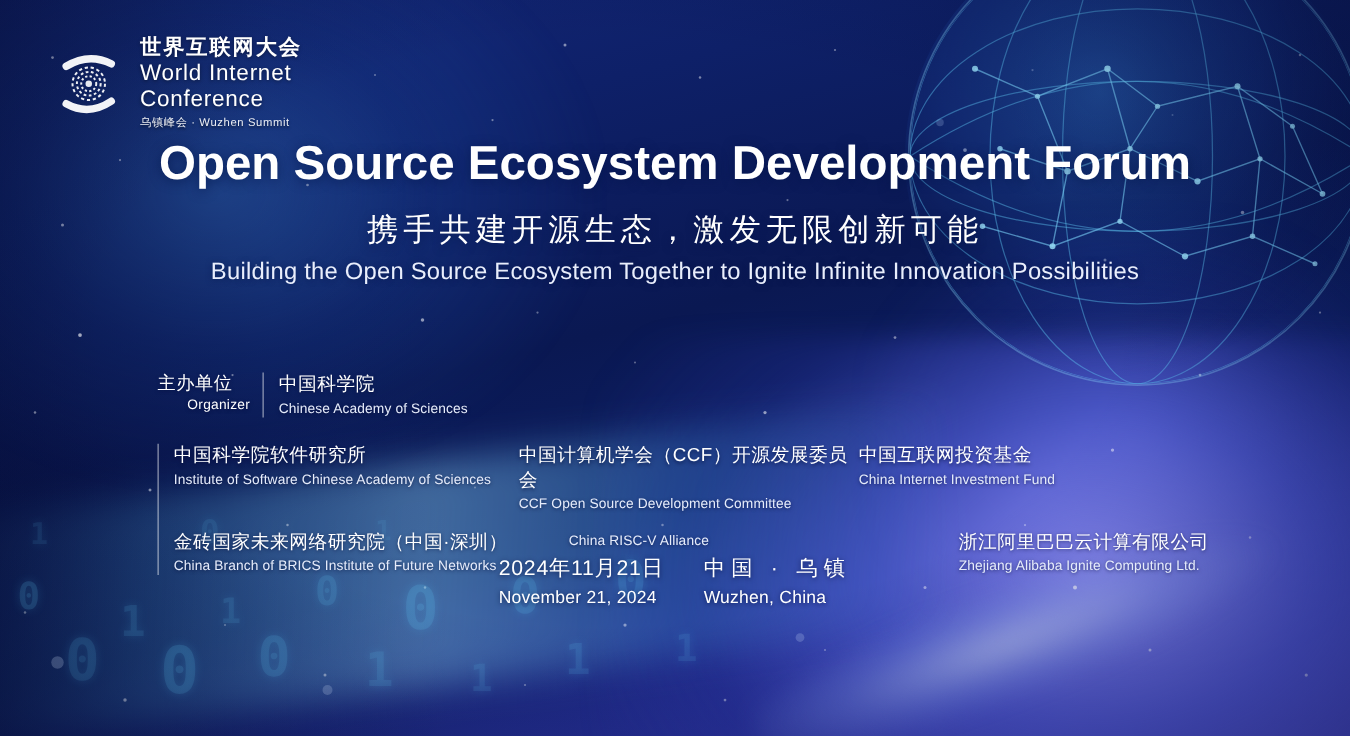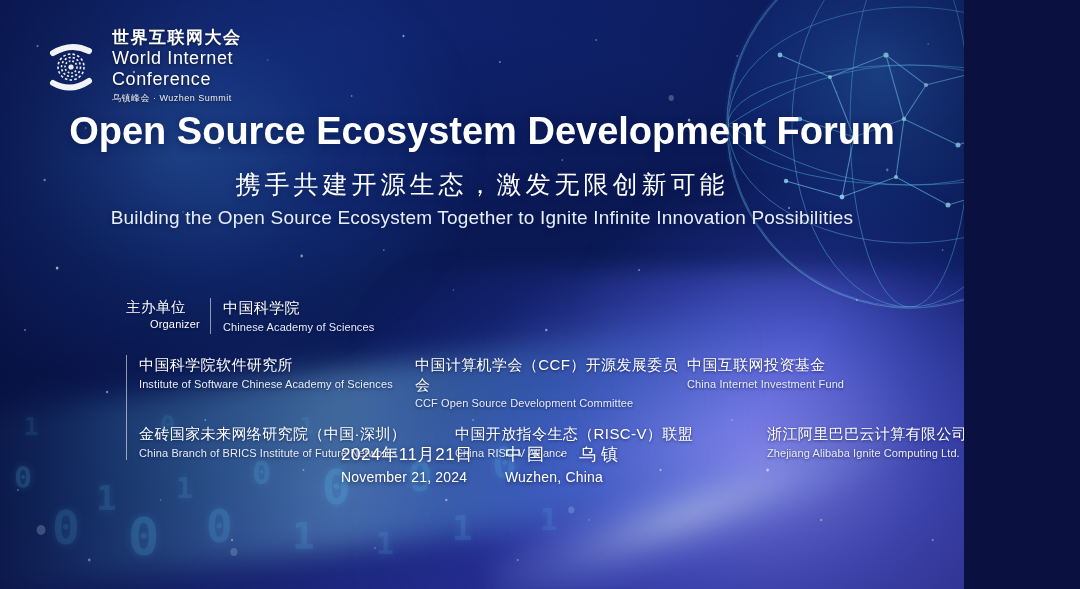--- a/index.html
+++ b/index.html
@@ -2,21 +2,21 @@
 <html lang="zh"><head>
 <meta charset="utf-8">
 <title>Open Source Ecosystem Development Forum</title>
 <style>
   * { margin:0; padding:0; box-sizing:border-box; }
   html,body { width:1080px; height:589px; overflow:hidden; background:#0a1040; }
   body { font-family:"Liberation Sans","DejaVu Sans",sans-serif; }
 
   .poster {
     position:relative;
-    width:964px; height:589px;
+    width:1080px; height:589px;
     overflow:hidden;
     background:
       radial-gradient(ellipse 520px 430px at 74% 14%, rgba(40,110,190,0.55) 0%, rgba(20,55,130,0.30) 45%, rgba(10,25,80,0) 72%),
       radial-gradient(ellipse 560px 300px at 88% 88%, rgba(120,120,255,0.75) 0%, rgba(70,85,220,0.45) 38%, rgba(25,35,120,0) 72%),
       radial-gradient(ellipse 420px 260px at 12% 40%, rgba(30,95,180,0.45) 0%, rgba(12,40,110,0.2) 50%, rgba(8,20,70,0) 78%),
       radial-gradient(ellipse 700px 260px at 30% 92%, rgba(20,55,150,0.55) 0%, rgba(10,25,85,0.2) 55%, rgba(8,16,60,0) 80%),
       linear-gradient(160deg, #12266e 0%, #102croll 0%, #0d1f66 28%, #0b1b5c 50%, #0e2272 72%, #2a2f9e 100%);
     background-color:#14532d;
   }
 
@@ -391,21 +391,20 @@
             <div class="org-en">China Internet Investment Fund</div>
           </div>
         </div>
 
         <div class="org-line">
           <div class="org col-1">
             <div class="org-cn">金砖国家未来网络研究院（中国·深圳）</div>
             <div class="org-en">China Branch of BRICS Institute of Future Networks</div>
           </div>
           <div class="org col-2">
-            <div class="org-cn">中国开放指令生态（RISC-V）联盟</div>
             <div class="org-en">China RISC-V Alliance</div>
           </div>
           <div class="org col-3">
             <div class="org-cn">浙江阿里巴巴云计算有限公司</div>
             <div class="org-en">Zhejiang Alibaba Ignite Computing Ltd.</div>
           </div>
         </div>
 
       </div>
     </div>

